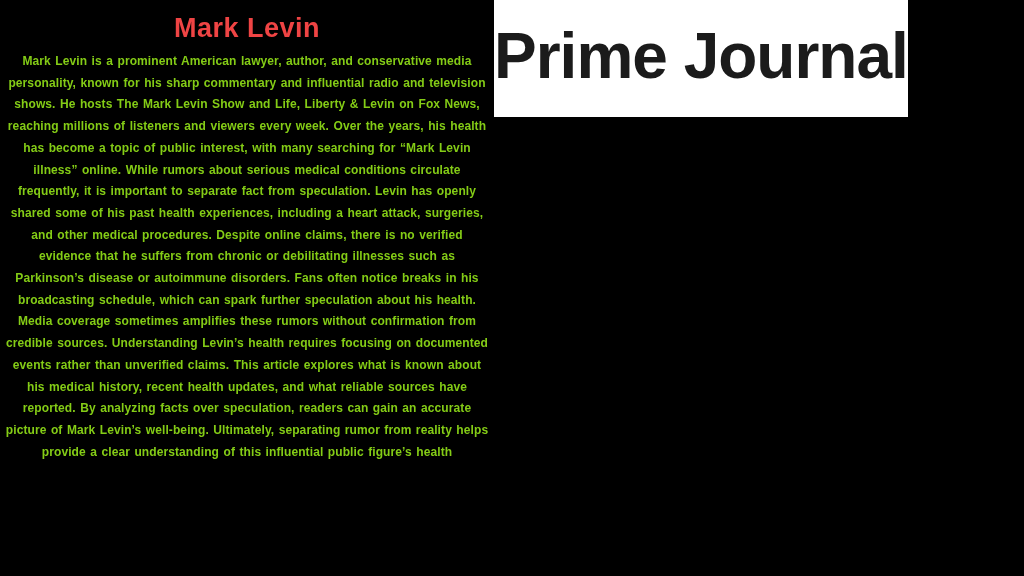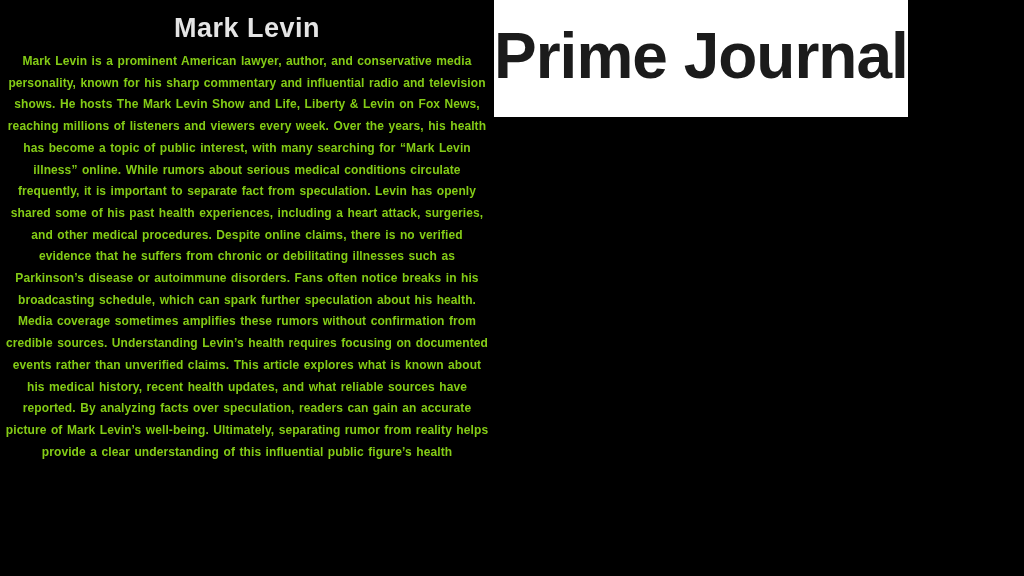--- a/index.html
+++ b/index.html
@@ -8,21 +8,21 @@
     width:1024px; height:576px; display:flex;
     font-family:"Liberation Sans", sans-serif;
   }
   
   .left-panel {
     width:494px; height:576px; background:#000000; color:#ffffff;
     padding:12px 4px 6px 4px; text-align:center; overflow:hidden; flex:none;
   }
   .article-title {
     font-size:27px; font-weight:800; letter-spacing:.5px; line-height:32px;
-    margin-bottom:7px; color:#e5e5e5;
+    margin-bottom:7px; color:#ef4444;
   }
   .article-body {
     font-size:12px; font-weight:700; line-height:21.7px; color:#84cc16;
     letter-spacing:.1px; word-spacing:1px;
   }
   
   .right-panel { width:530px; height:576px; display:flex; flex-direction:row; flex:none; }
   .logo-band {
     height:117px; background:#ffffff; display:flex; align-items:center; justify-content:center;
   }

